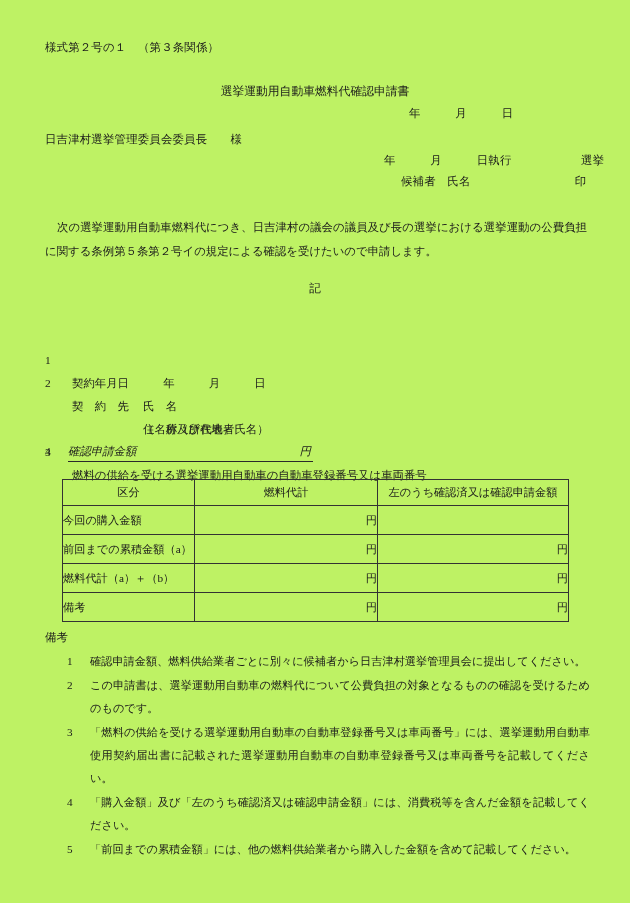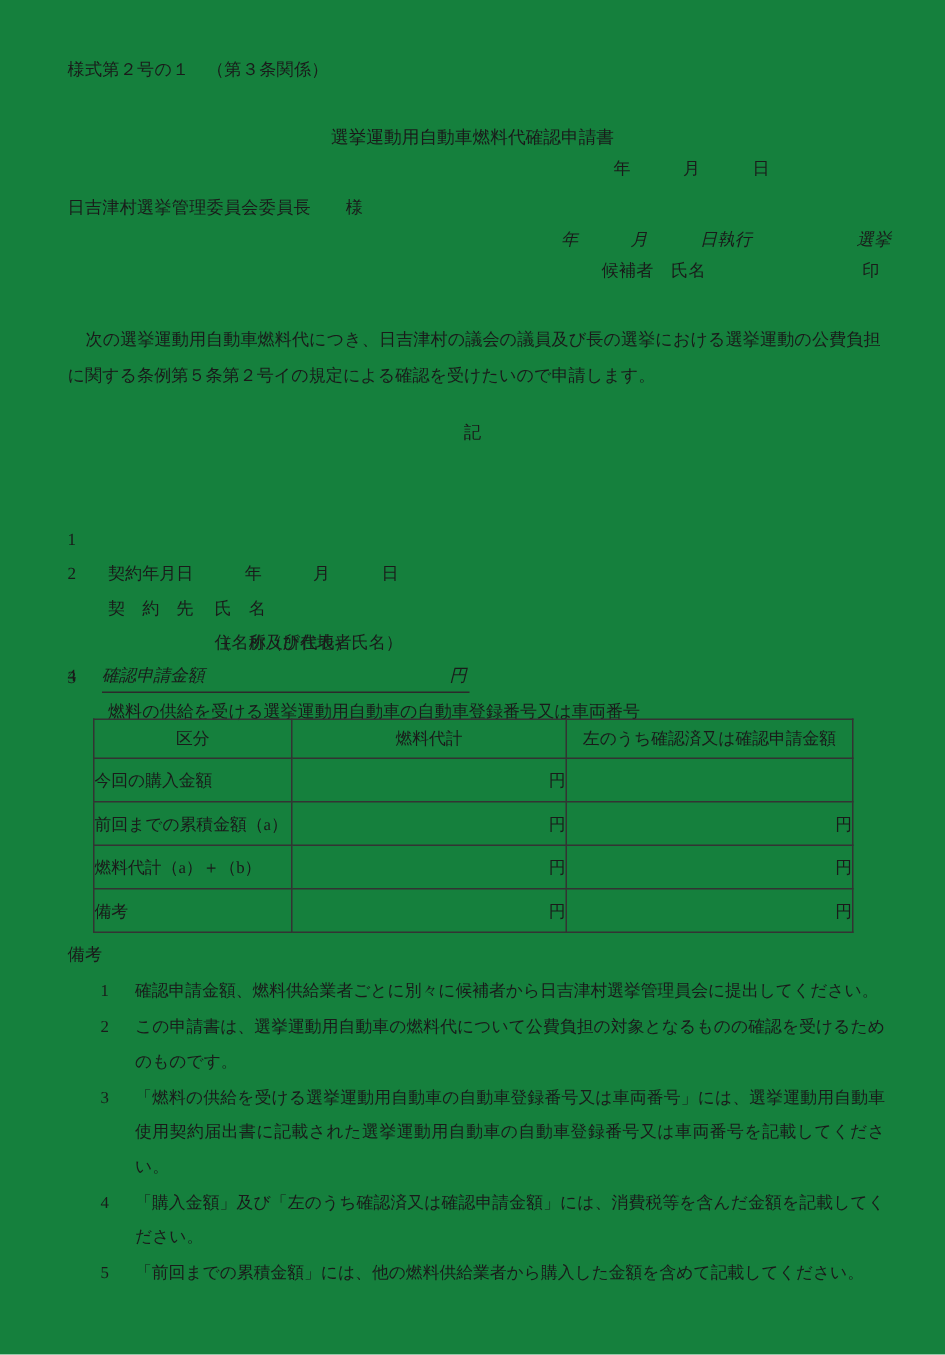--- a/index.html
+++ b/index.html
@@ -9,21 +9,21 @@
     background: #ffffff;
   }
   body {
     font-family: "Liberation Serif", "DejaVu Serif", serif;
     color: #1a1a1a;
   }
   .page {
     position: relative;
     width: 630px;
     height: 903px;
-    background: #15803d;
+    background: #bef264;
     overflow: hidden;
     box-sizing: border-box;
   }
 
   
   .t {
     position: absolute;
     white-space: pre;
     font-size: 11.2px;
     line-height: 1.0;
@@ -52,23 +52,22 @@
     left: 409px;
     font-size: 11.4px;
   }
   .addressee {
     top: 134px;
     left: 45px;
     font-size: 11.4px;
   }
   .election-line {
     top: 155px;
-    left: 374px;
-    font-size: 11.4px;
-    font-style: italic;
+    left: 384px;
+    font-size: 11.4px;
   }
   .candidate-line {
     top: 176px;
     left: 401px;
     font-size: 11.4px;
   }
 
   
   .body-para {
     position: absolute;

